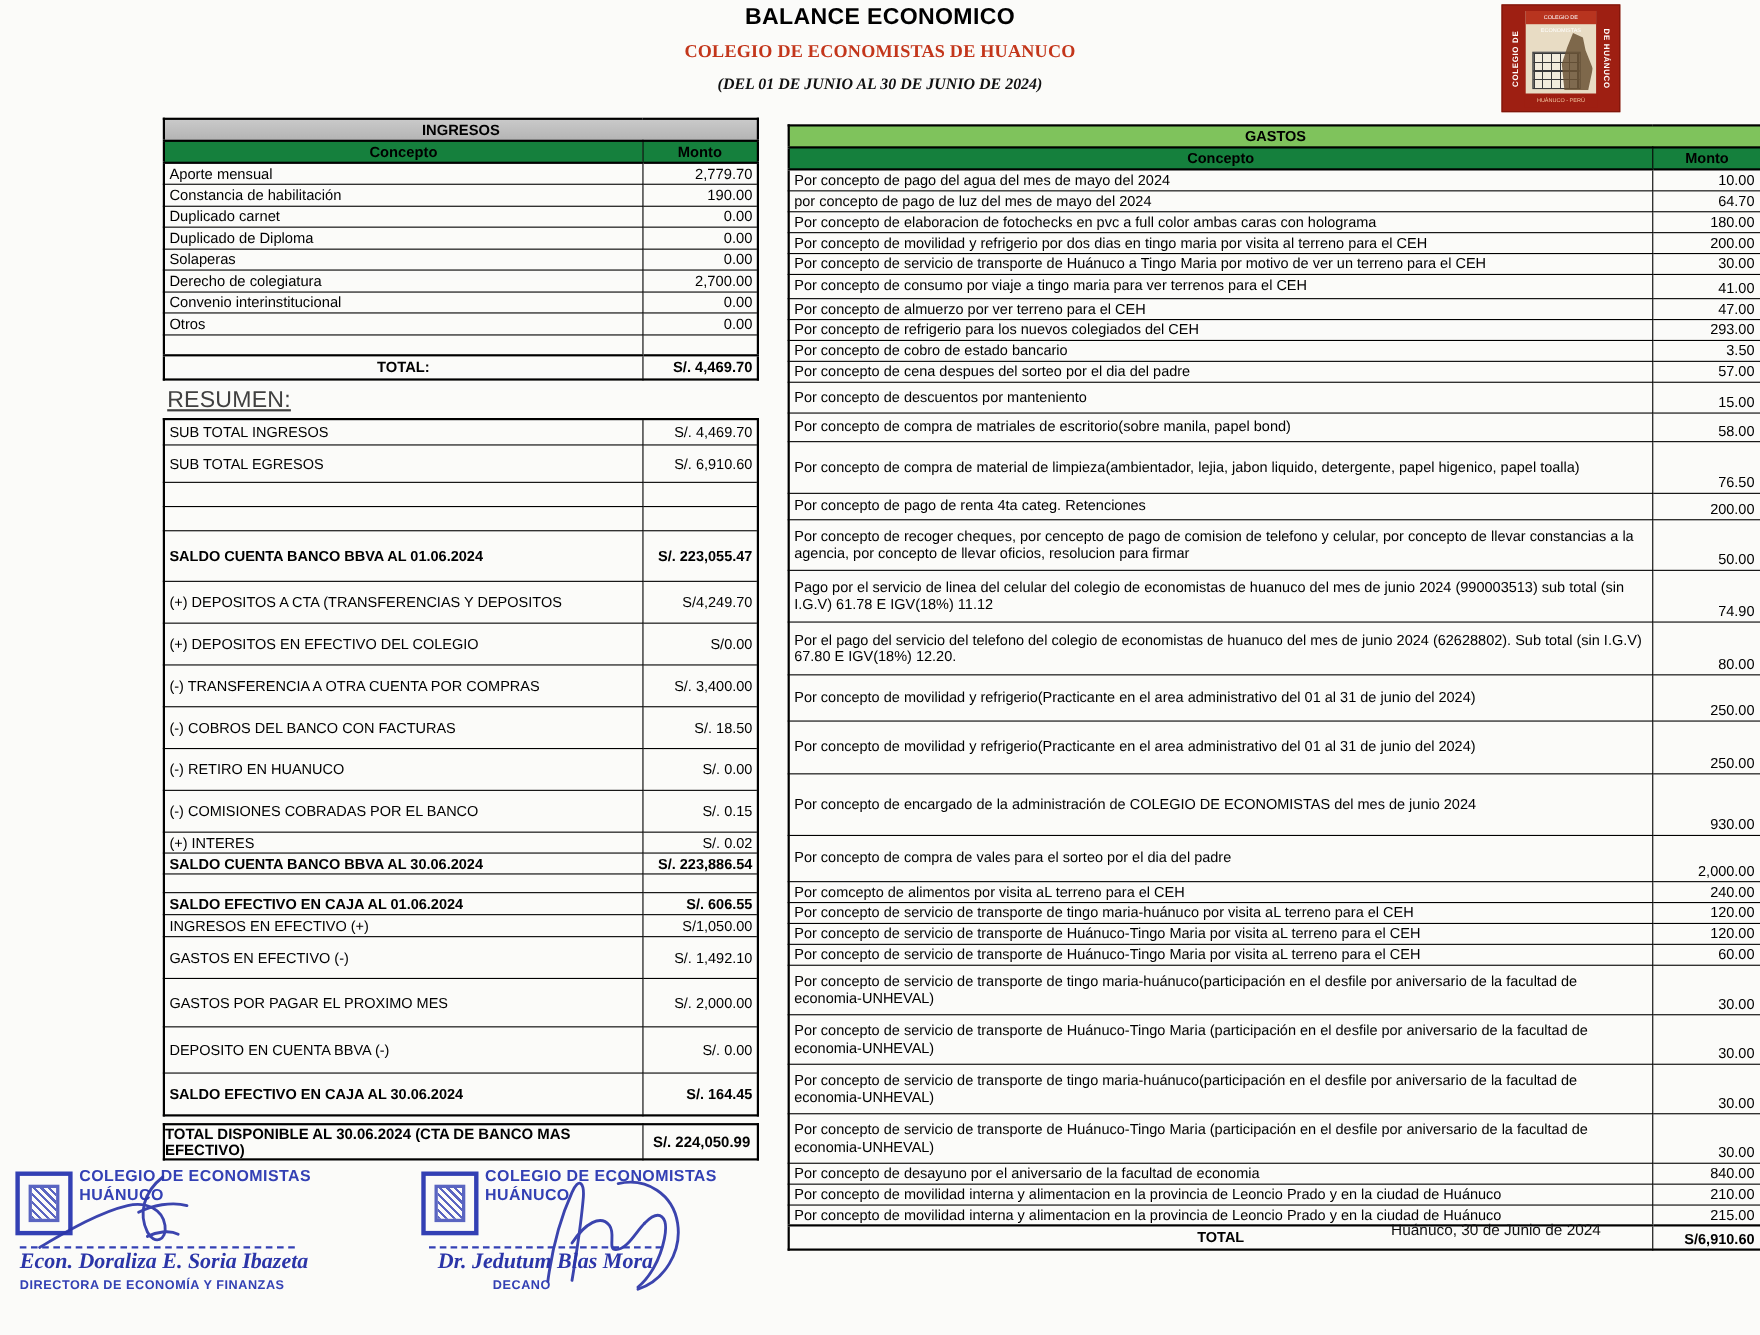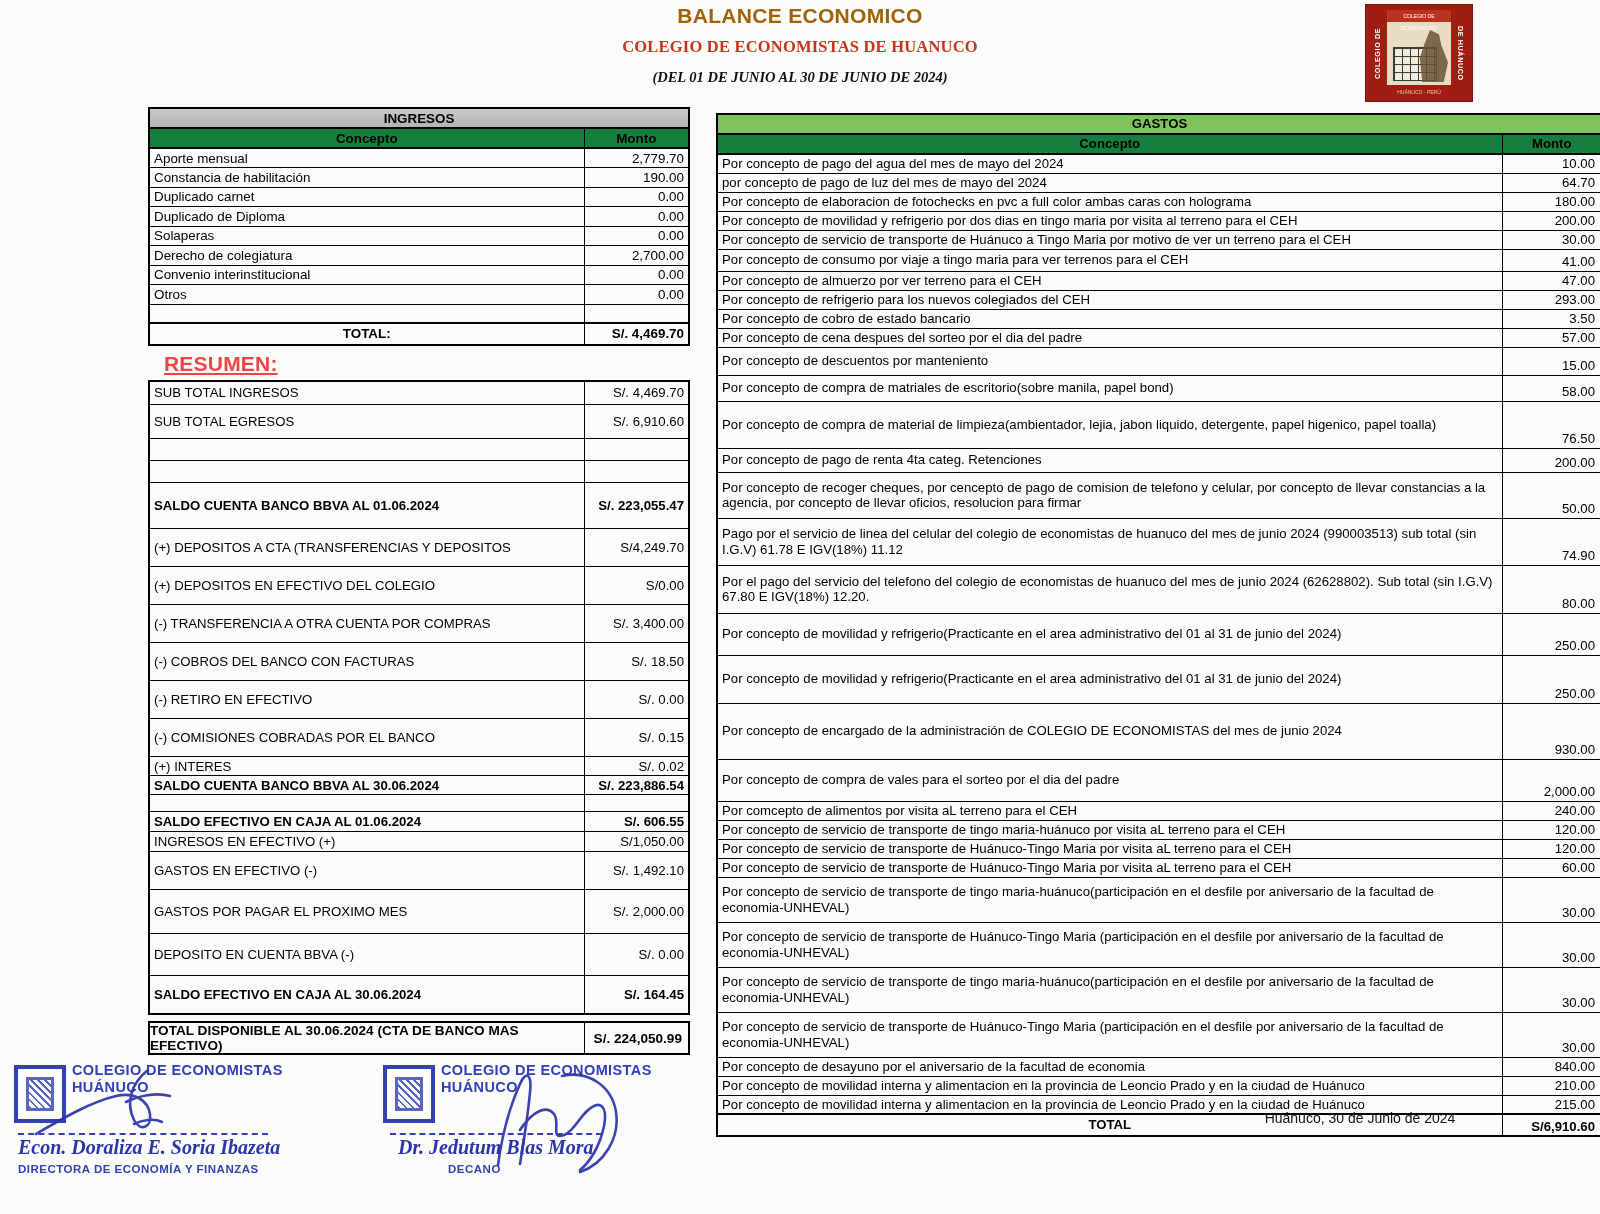--- a/index.html
+++ b/index.html
@@ -7,21 +7,21 @@
     width: 1600px; height: 1214px;
     background: #fbfbf9;
     font-family: "Liberation Sans", sans-serif;
     overflow: hidden;
   }
   .page { position: relative; width: 1600px; height: 1214px; background: #fbfbf9; }
 
   
   .header { position: absolute; left: 0; top: 4px; width: 1600px; text-align: center; }
   .doc-title {
-    color: #a16207; font-weight: bold; font-size: 21px; letter-spacing: .3px;
+    color: #000000; font-weight: bold; font-size: 21px; letter-spacing: .3px;
     font-family: "Liberation Sans", sans-serif;
     text-align: center;
   }
   .doc-sub {
     color: #c3361b; font-weight: bold; font-size: 16.5px; margin-top: 9px;
     font-family: "Liberation Serif", serif; letter-spacing: .2px;
   }
   .doc-period {
     color: #111; font-weight: bold; font-style: italic; font-size: 14.5px; margin-top: 12px;
     font-family: "Liberation Serif", serif;
@@ -83,21 +83,21 @@
   .ctr { text-align: center; }
 
   
   .left-wrap { position: absolute; left: 148px; top: 107px; width: 540px; }
   #ingresos-table { width: 540px; }
   .ing-row td { height: 19.5px; }
   .ing-blank td { height: 17px; }
   .ing-total td { height: 22px; border-top: 2px solid #000 !important; }
 
   .resumen-title {
-    font-size: 21px; font-weight: bold; color: #ef4444; margin: 6px 0 4px 16px;
+    font-size: 21px; font-weight: normal; color: #404040; margin: 6px 0 4px 4px;
     text-decoration: underline; letter-spacing: .2px;
   }
   #resumen-table { width: 540px; }
   #resumen-table td { font-size: 13.2px; }
 
   .total-disp-wrap { position: absolute; left: 148px; top: 1021px; width: 540px; }
   #total-disp-table { width: 540px; border: 2.5px solid #000; }
   #total-disp-table td { font-size: 13.6px; font-weight: bold; height: 24px; border: 1px solid #000; }
 
   
@@ -265,21 +265,21 @@
           </tr>
           <tr>
             <td style="height: 38px;">(-) TRANSFERENCIA A OTRA CUENTA POR COMPRAS</td>
             <td class="num">S/. 3,400.00</td>
           </tr>
           <tr>
             <td style="height: 38px;">(-) COBROS DEL BANCO CON FACTURAS</td>
             <td class="num">S/. 18.50</td>
           </tr>
           <tr>
-            <td style="height: 38px;">(-) RETIRO EN EFECTIVO</td>
+            <td style="height: 38px;">(-) RETIRO EN HUANUCO</td>
             <td class="num">S/. 0.00</td>
           </tr>
           <tr>
             <td style="height: 38px;">(-) COMISIONES COBRADAS POR EL BANCO</td>
             <td class="num">S/. 0.15</td>
           </tr>
           <tr>
             <td style="height: 19px;">(+) INTERES</td>
             <td class="num">S/. 0.02</td>
           </tr>

